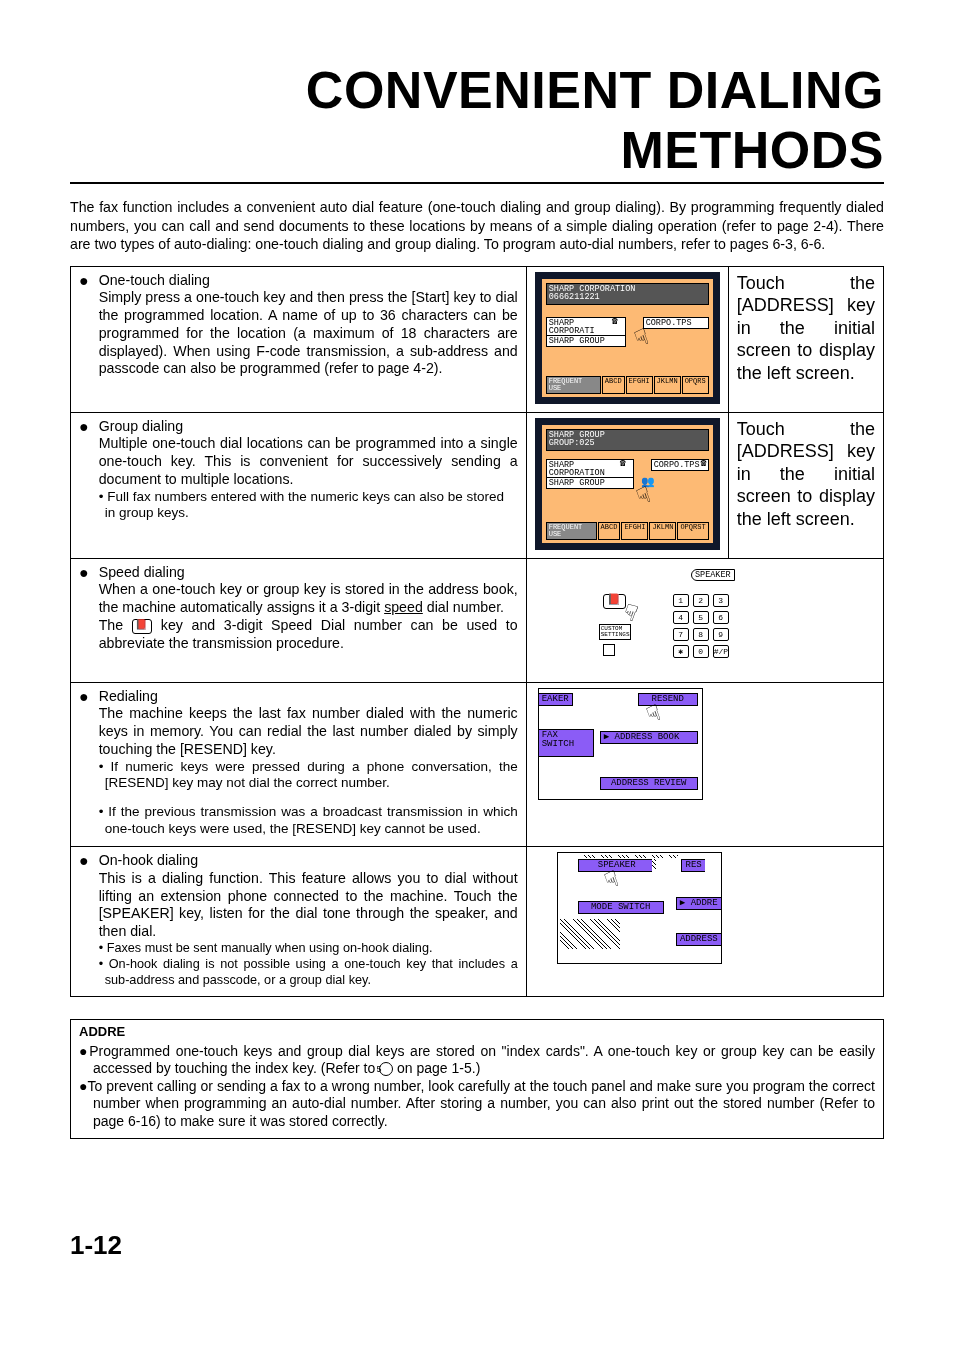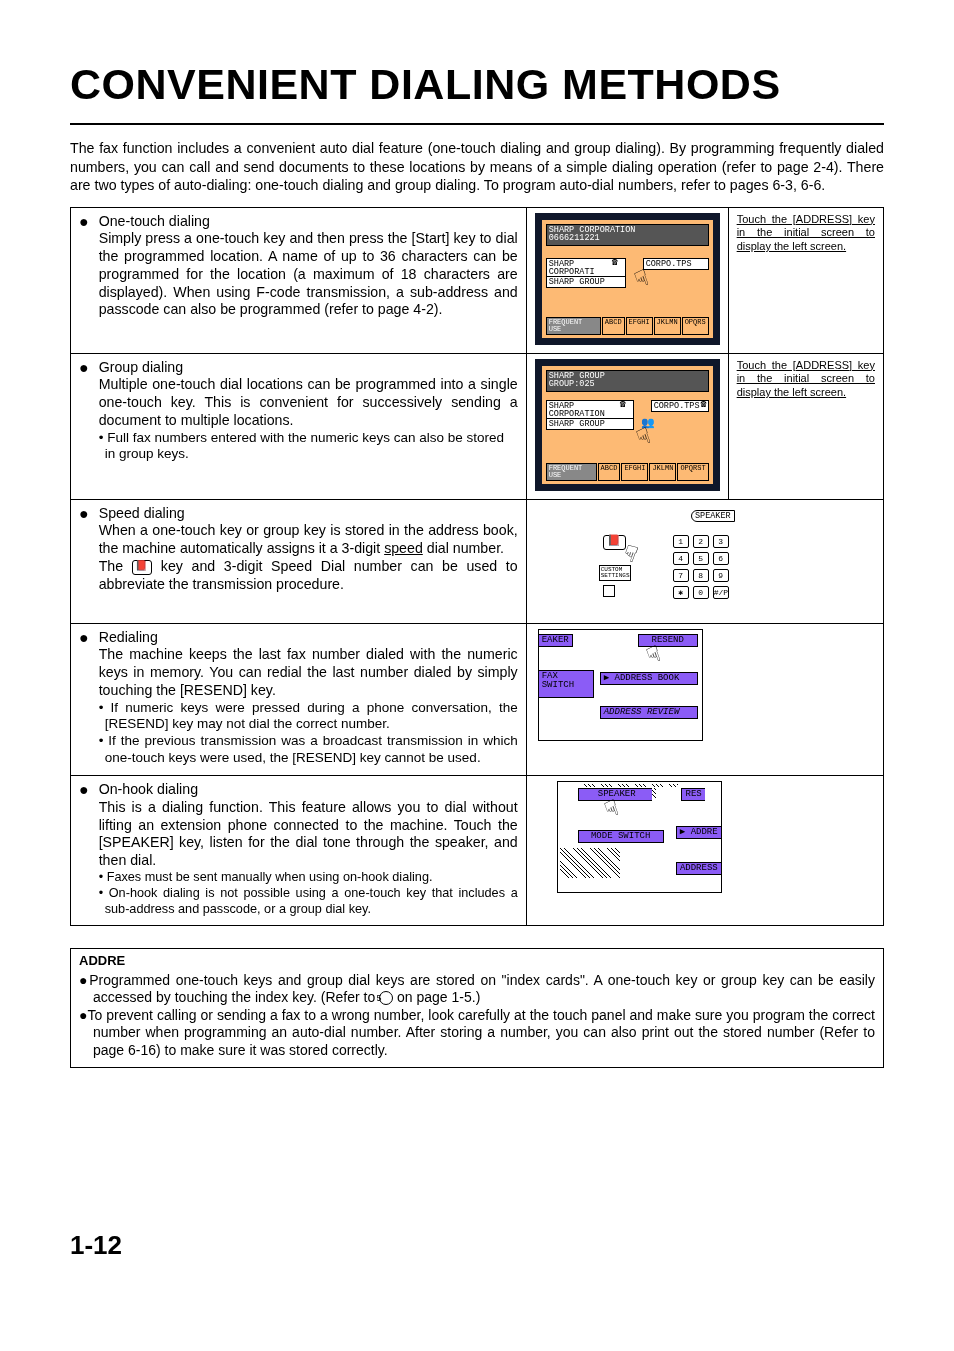--- a/index.html
+++ b/index.html
@@ -13,25 +13,26 @@
     height: 1351px;
     position: relative;
     box-sizing: border-box;
     padding: 60px 70px 40px 70px;
   }
   .title-wrap {
     border-bottom: 2px solid #000;
     margin-bottom: 8px;
   }
   .title {
-    font-size: 43px;
+    font-size: 52px;
     font-weight: 800;
     letter-spacing: 0.5px;
     margin: 0;
-    padding-bottom: 14px;
+    padding-bottom: 2px;
+    text-align: right;
   }
   .intro {
     font-size: 14.2px;
     line-height: 1.3;
     text-align: justify;
     margin-bottom: 12px;
   }
   .main-table {
     border-collapse: collapse;
     width: 100%;
@@ -60,22 +61,21 @@
     text-align: justify;
   }
   .sub {
     padding-left: 6px;
     text-indent: -6px;
     font-size: 13.5px;
     line-height: 1.25;
   }
   .right-text {
     text-align: justify;
-    font-size: 11px;
-    text-decoration: underline;
+    font-size: 18px;
   }
   .img-cell {
     display: flex;
     align-items: center;
     justify-content: center;
     height: 100%;
   }
   .notes-box {
     border: 1px solid #000;
     margin-top: 22px;
@@ -333,33 +333,33 @@
     </tr>
 
     <tr>
       <td>
         <div class="bullet-head">
           <span class="bullet-dot">●</span>
           <div style="flex:1">
             <div>Redialing</div>
             <div class="desc">The machine keeps the last fax number dialed with the numeric keys in memory. You can redial the last number dialed by simply touching the [RESEND] key.</div>
             <div class="sub" style="text-align:justify;">• If numeric keys were pressed during a phone conversation, the [RESEND] key may not dial the correct number.</div>
-            <div class="sub" style="text-align:justify;">• If the previous transmission was a broadcast transmission in which one-touch keys were used, the [RESEND] key cannot be used.</div>
+            <div class="sub" style="text-align:justify;margin-top:12px;">• If the previous transmission was a broadcast transmission in which one-touch keys were used, the [RESEND] key cannot be used.</div>
           </div>
         </div>
       </td>
       <td colspan="2">
         <div class="img-cell" style="justify-content:flex-start;padding-left:3px;">
           <div class="mini panel-outer">
             <div class="btn" style="top:4px;left:0;border-left:none;">EAKER</div>
             <div class="btn" style="top:4px;right:4px;width:52px;text-align:center;">RESEND</div>
             <span class="hand" style="top:16px;right:40px;">☟</span>
             <div class="btn" style="top:40px;left:0;width:48px;height:24px;border-left:none;">FAX SWITCH</div>
             <div class="btn" style="top:42px;right:4px;width:90px;">▶ <span>ADDRESS BOOK</span></div>
-            <div class="btn" style="top:76px;right:4px;width:90px;font-style:italic;">ADDRESS REVIEW</div>
+            <div class="btn" style="top:88px;right:4px;width:90px;text-align:center;">ADDRESS REVIEW</div>
           </div>
         </div>
       </td>
     </tr>
 
     <tr>
       <td>
         <div class="bullet-head">
           <span class="bullet-dot">●</span>
           <div style="flex:1">

